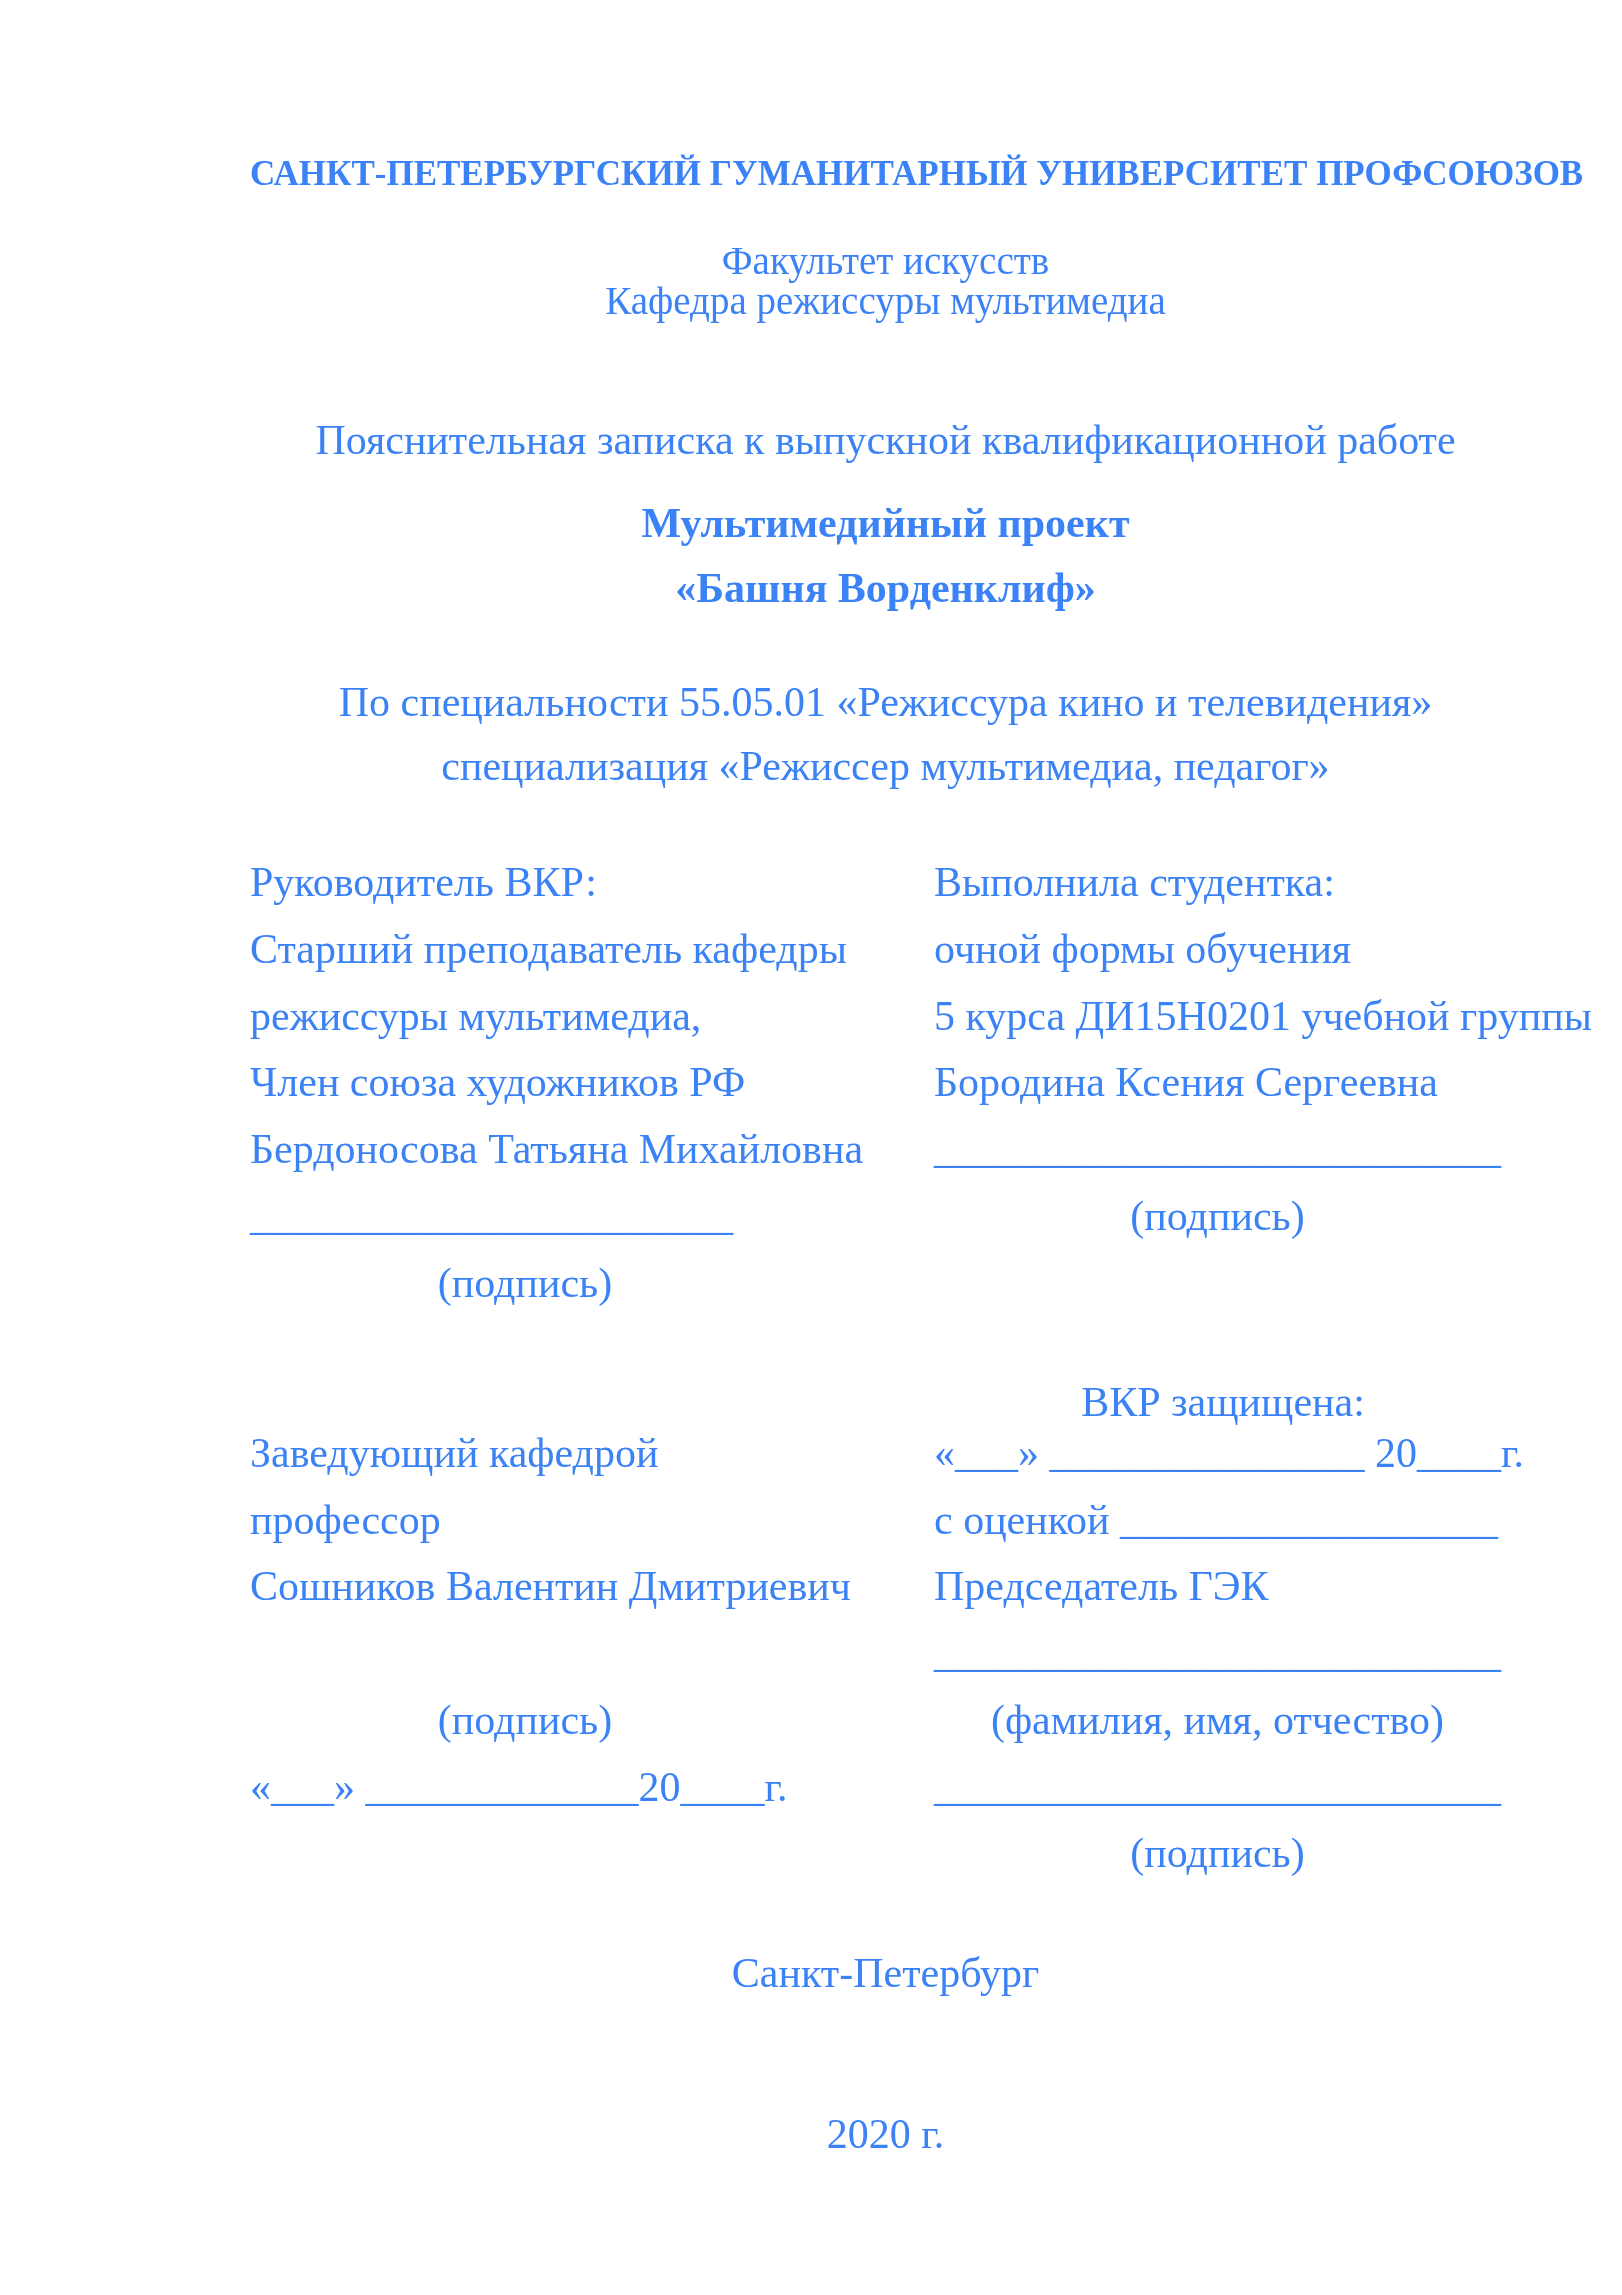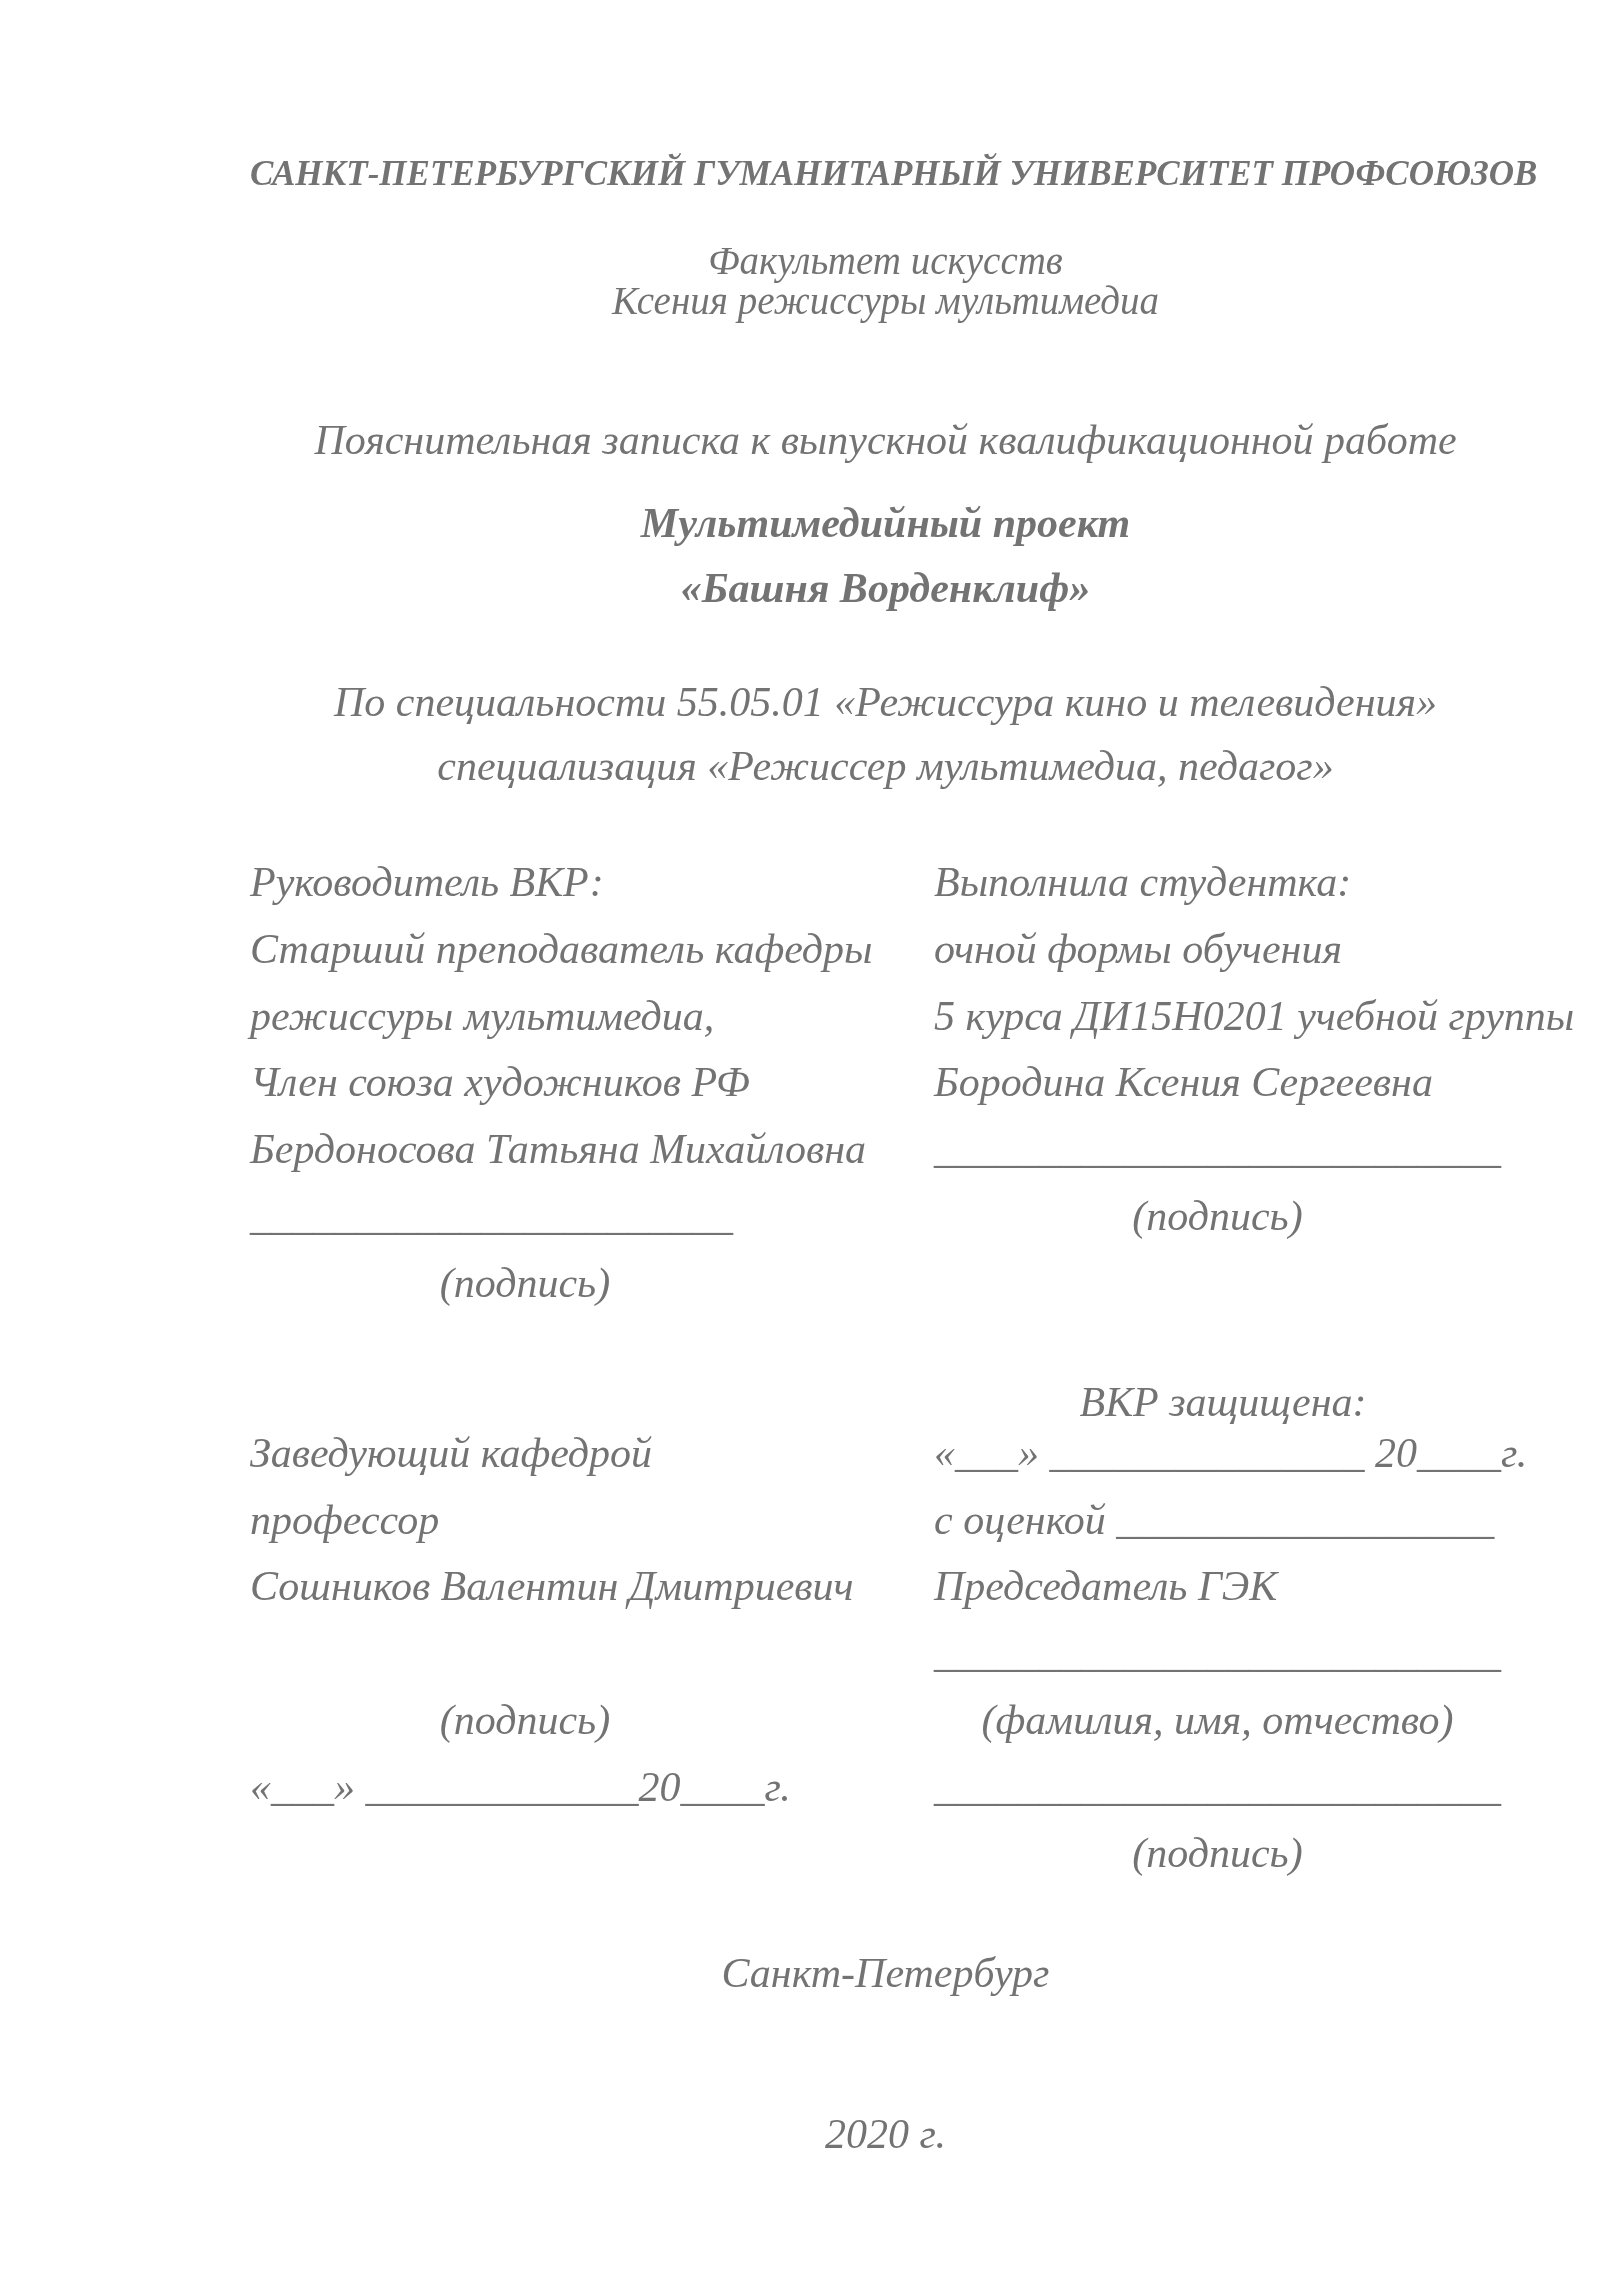--- a/index.html
+++ b/index.html
@@ -10,42 +10,41 @@
     background:#ffffff;
     color:#000000;
     font-family:"Liberation Serif","DejaVu Serif",serif;
     overflow:hidden;
   }
   .line{
     position:absolute;
     font-size:42px;
     line-height:1;
     white-space:pre;
-    color:#737373;
-    font-style:italic;
+    color:#3b82f6;
   }
   .b{font-weight:bold;}
   
   .c{left:250px;width:1271px;text-align:center;}
   .lcol{left:250px;text-align:left;}
   .rcol{left:926px;text-align:left;margin-left:8px;}
   .lcap{left:250px;width:550px;text-align:center;}   
   .rcap{left:926px;width:583px;text-align:center;}  
   .rctr{left:926px;width:594px;text-align:center;margin-top:16px;}  
   .fs50{font-size:39px;}
   .fs44{font-size:35px;}
 </style>
 </head>
 <body>
 
 <div class="page">
 
   <div class="line c b fs44" style="top:156px">САНКТ-ПЕТЕРБУРГСКИЙ ГУМАНИТАРНЫЙ УНИВЕРСИТЕТ ПРОФСОЮЗОВ</div>
   <div class="line c fs50" style="top:241px">Факультет искусств</div>
-  <div class="line c fs50" style="top:281px">Ксения режиссуры мультимедиа</div>
+  <div class="line c fs50" style="top:281px">Кафедра режиссуры мультимедиа</div>
 
   <div class="line c" style="top:419px">Пояснительная записка к выпускной квалификационной работе</div>
   <div class="line c b" style="top:502px">Мультимедийный проект</div>
   <div class="line c b" style="top:567px">«Башня Ворденклиф»</div>
 
   <div class="line c" style="top:681px">По специальности 55.05.01 «Режиссура кино и телевидения»</div>
   <div class="line c" style="top:745px">специализация «Режиссер мультимедиа, педагог»</div>
 
   <div class="line lcol" style="top:861px">Руководитель ВКР:</div>
   <div class="line lcol" style="top:928px">Старший преподаватель кафедры</div>

